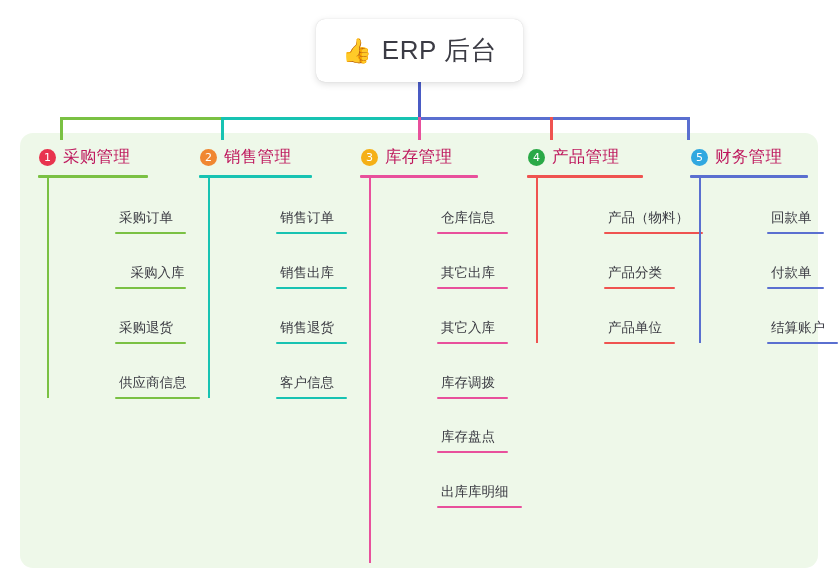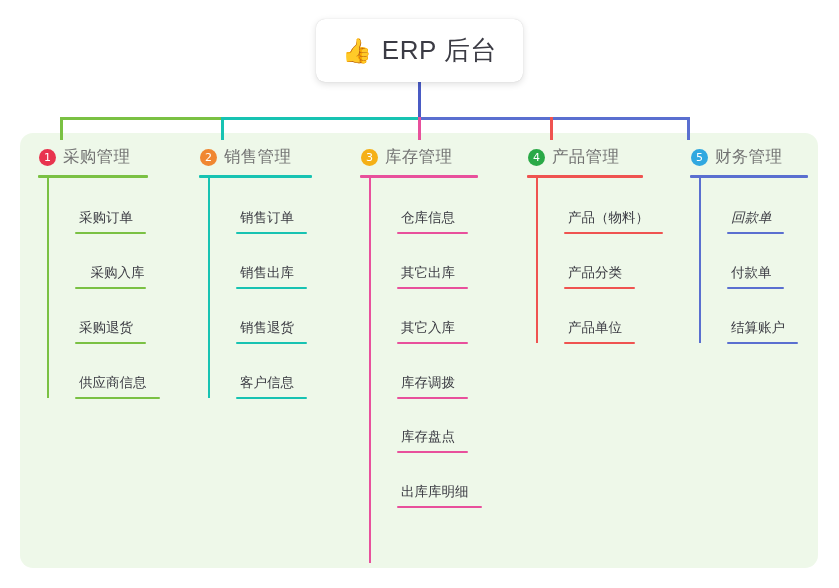--- a/index.html
+++ b/index.html
@@ -87,21 +87,21 @@
     border-radius: 50%;
     color: #ffffff;
     font-size: 11px;
     line-height: 17px;
     text-align: center;
     font-family: "DejaVu Sans", sans-serif;
     flex: none;
   }
   .branch-title {
     font-size: 16.5px;
-    color: #737373;
+    color: #be185d;
     letter-spacing: 0.3px;
   }
   .branch-bar {
     height: 3px;
     margin-top: 6px;
     border-radius: 1px;
   }
   .leaf-wrap {
     position: relative;
     padding-left: 9px;
@@ -110,20 +110,21 @@
   .leaf-spine {
     position: absolute;
     left: 9px;
     top: 0;
     width: 2px;
   }
   .leaf {
     position: relative;
     padding-left: 28px;
     box-sizing: border-box;
+    margin-left: 40px;
   }
   .leaf-label {
     font-size: 13.5px;
     color: #3a3a42;
     white-space: nowrap;
     display: inline-block;
     padding: 0 4px 5px 4px;
   }
   .leaf-underline {
     height: 2px;
@@ -219,20 +220,20 @@
         </div>
       </div>
       <div class="branch" style="left: 690px;">
         <div class="branch-head">
           <span class="badge" style="background: rgb(49, 168, 224);">5</span>
           <span class="branch-title">财务管理</span>
         </div>
         <div class="branch-bar" style="background: rgb(90, 111, 208); width: 118px;"></div>
         <div class="leaf-wrap">
           <div class="leaf-spine" style="background: rgb(90, 111, 208); height: 165px;"></div>
-          <div class="leaf" style="height: 55px; font-style: italic;"><div class="leaf-gap" style="height: 30px;"></div><span class="leaf-label">回款单</span><div class="leaf-underline" style="background: rgb(90, 111, 208); width: 57.4px;"></div></div>
+          <div class="leaf" style="height: 55px;"><div class="leaf-gap" style="height: 30px;"></div><span class="leaf-label">回款单</span><div class="leaf-underline" style="background: rgb(90, 111, 208); width: 57.4px;"></div></div>
           <div class="leaf" style="height: 55px; text-decoration: underline;"><div class="leaf-gap" style="height: 30px;"></div><span class="leaf-label">付款单</span><div class="leaf-underline" style="background: rgb(90, 111, 208); width: 57.4px;"></div></div>
           <div class="leaf" style="height: 55px;"><div class="leaf-gap" style="height: 30px;"></div><span class="leaf-label">结算账户</span><div class="leaf-underline" style="background: rgb(90, 111, 208); width: 71.2px;"></div></div>
         </div>
       </div>
     </div>
 
 </div>
 
 </body></html>

